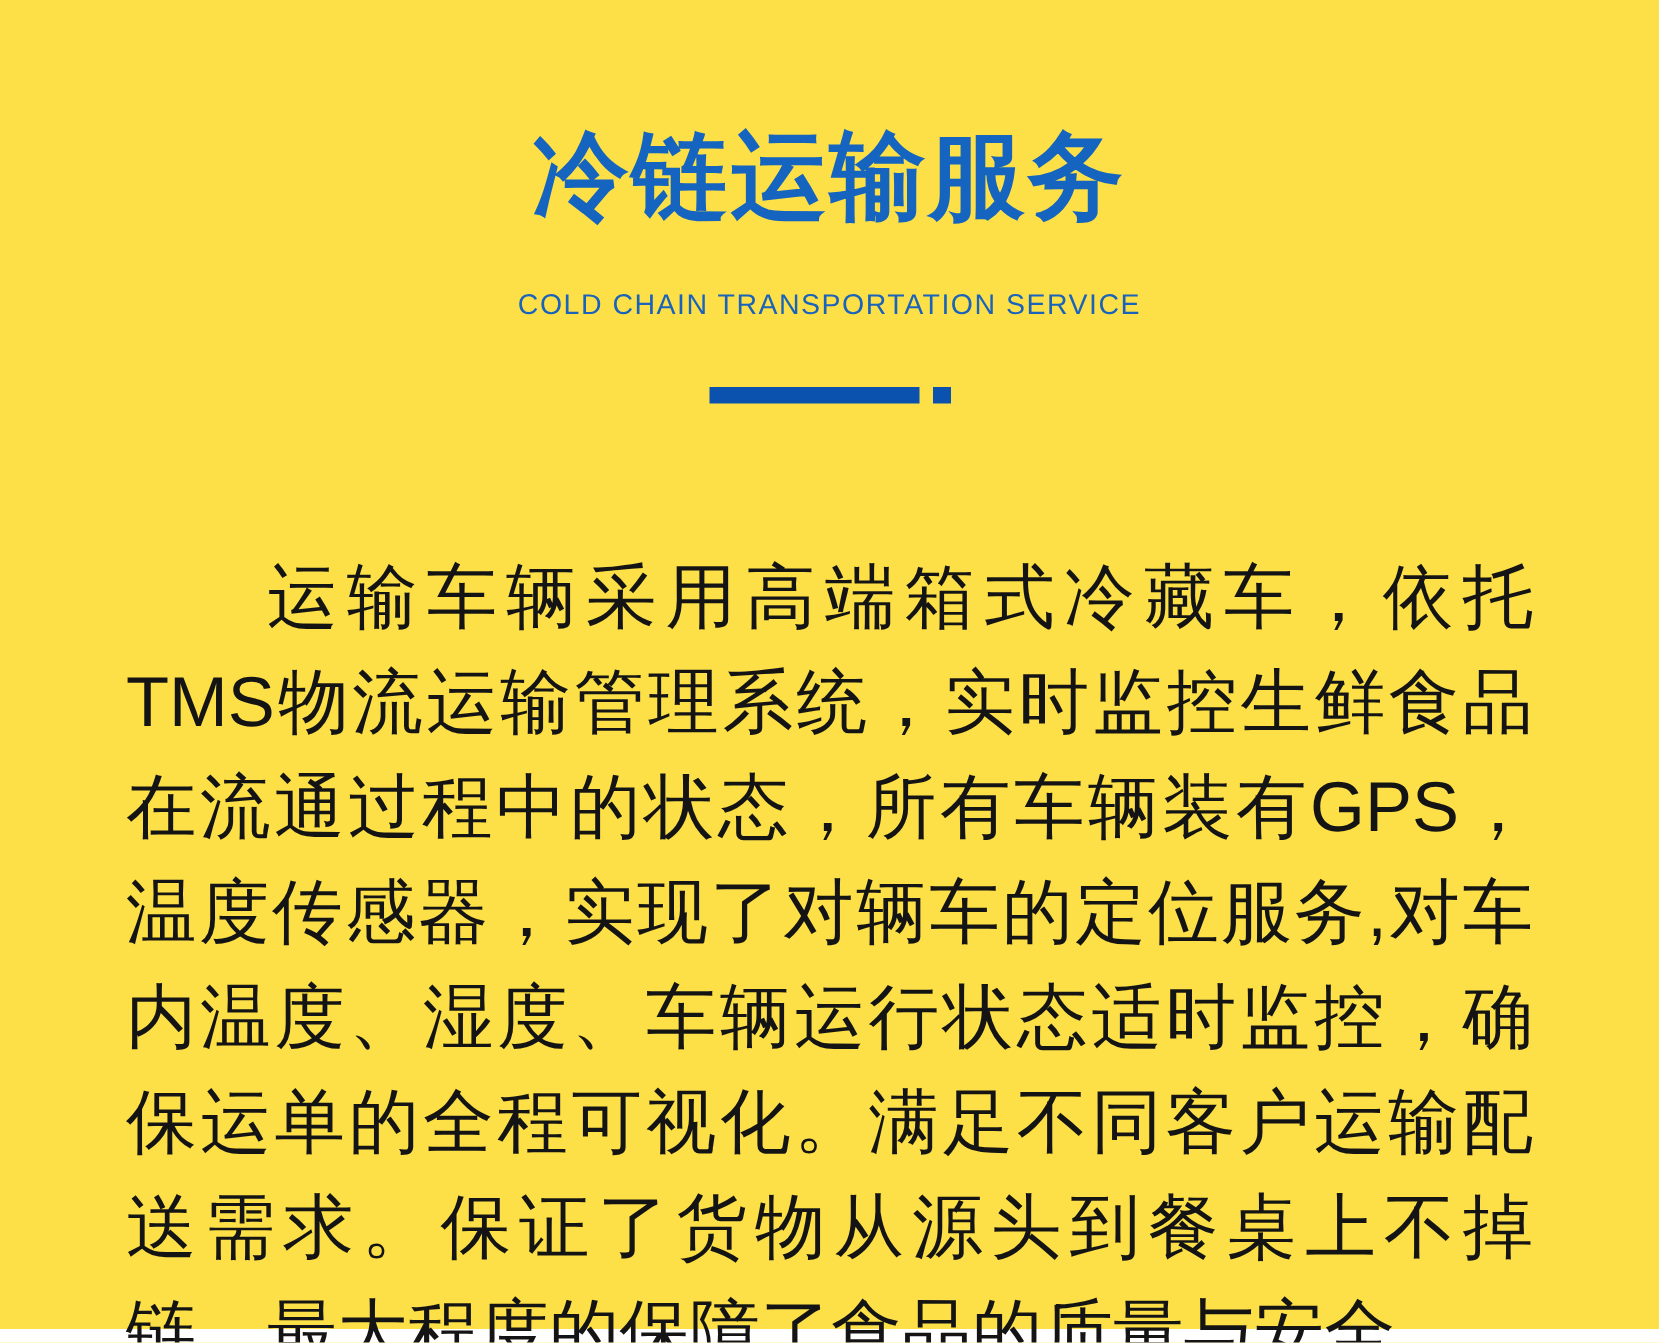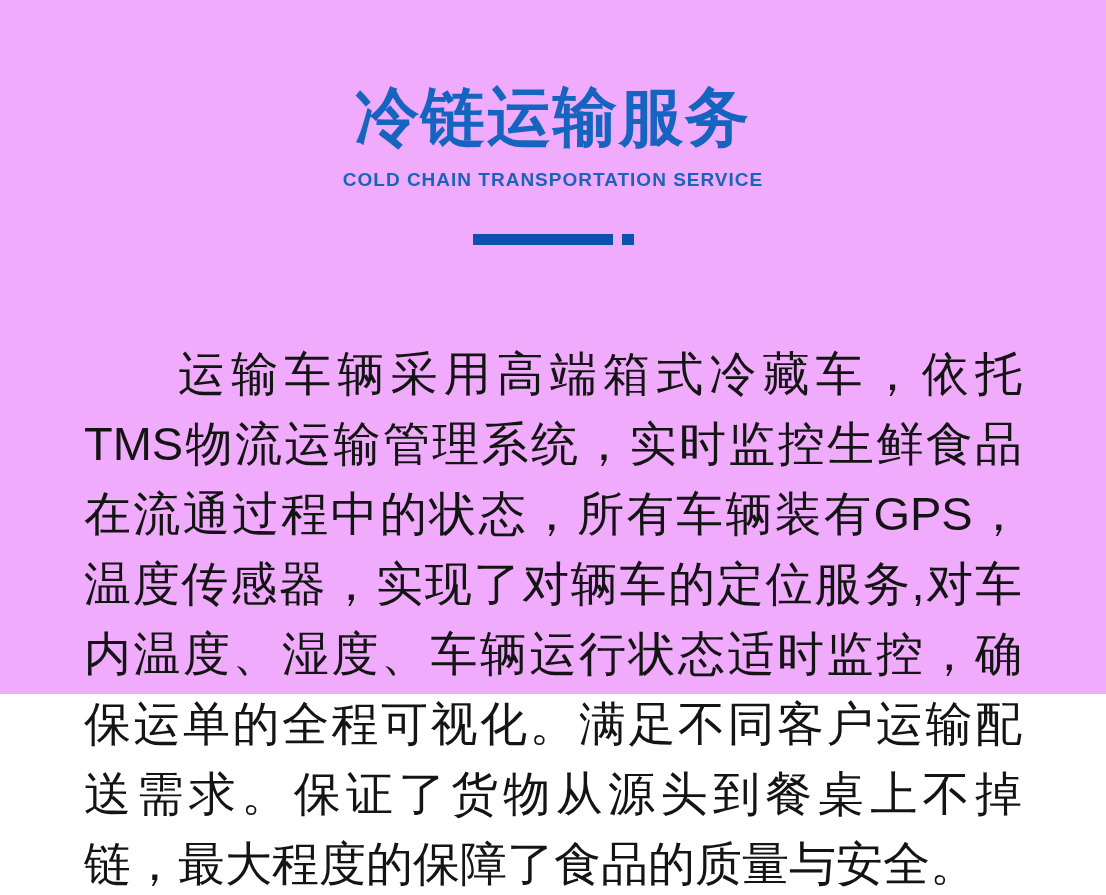--- a/index.html
+++ b/index.html
@@ -6,40 +6,40 @@
     margin: 0;
     padding: 0;
     background: #ffffff;
     width: 1106px;
     height: 895px;
     overflow: hidden;
     font-family: "Liberation Sans", sans-serif;
   }
   .page {
     width: 1106px;
-    height: 694px;
-    background: #f0abfc;
+    height: 886px;
+    background: #fde047;
   }
   .hero {
     padding-top: 84px;
     text-align: center;
   }
   .hero-title {
     margin: 0;
     font-size: 64px;
     line-height: 1.05;
     font-weight: bold;
     color: #1565c0;
     letter-spacing: 2px;
   }
   .hero-subtitle {
-    margin: 18px 0 0 0;
+    margin: 42px 0 0 0;
     font-size: 19px;
     line-height: 1.2;
-    font-weight: 700;
+    font-weight: 400;
     color: #1a63bb;
     letter-spacing: 1px;
   }
   .divider {
     margin-top: 42px;
     display: flex;
     justify-content: center;
     align-items: center;
   }
   .divider-bar {

